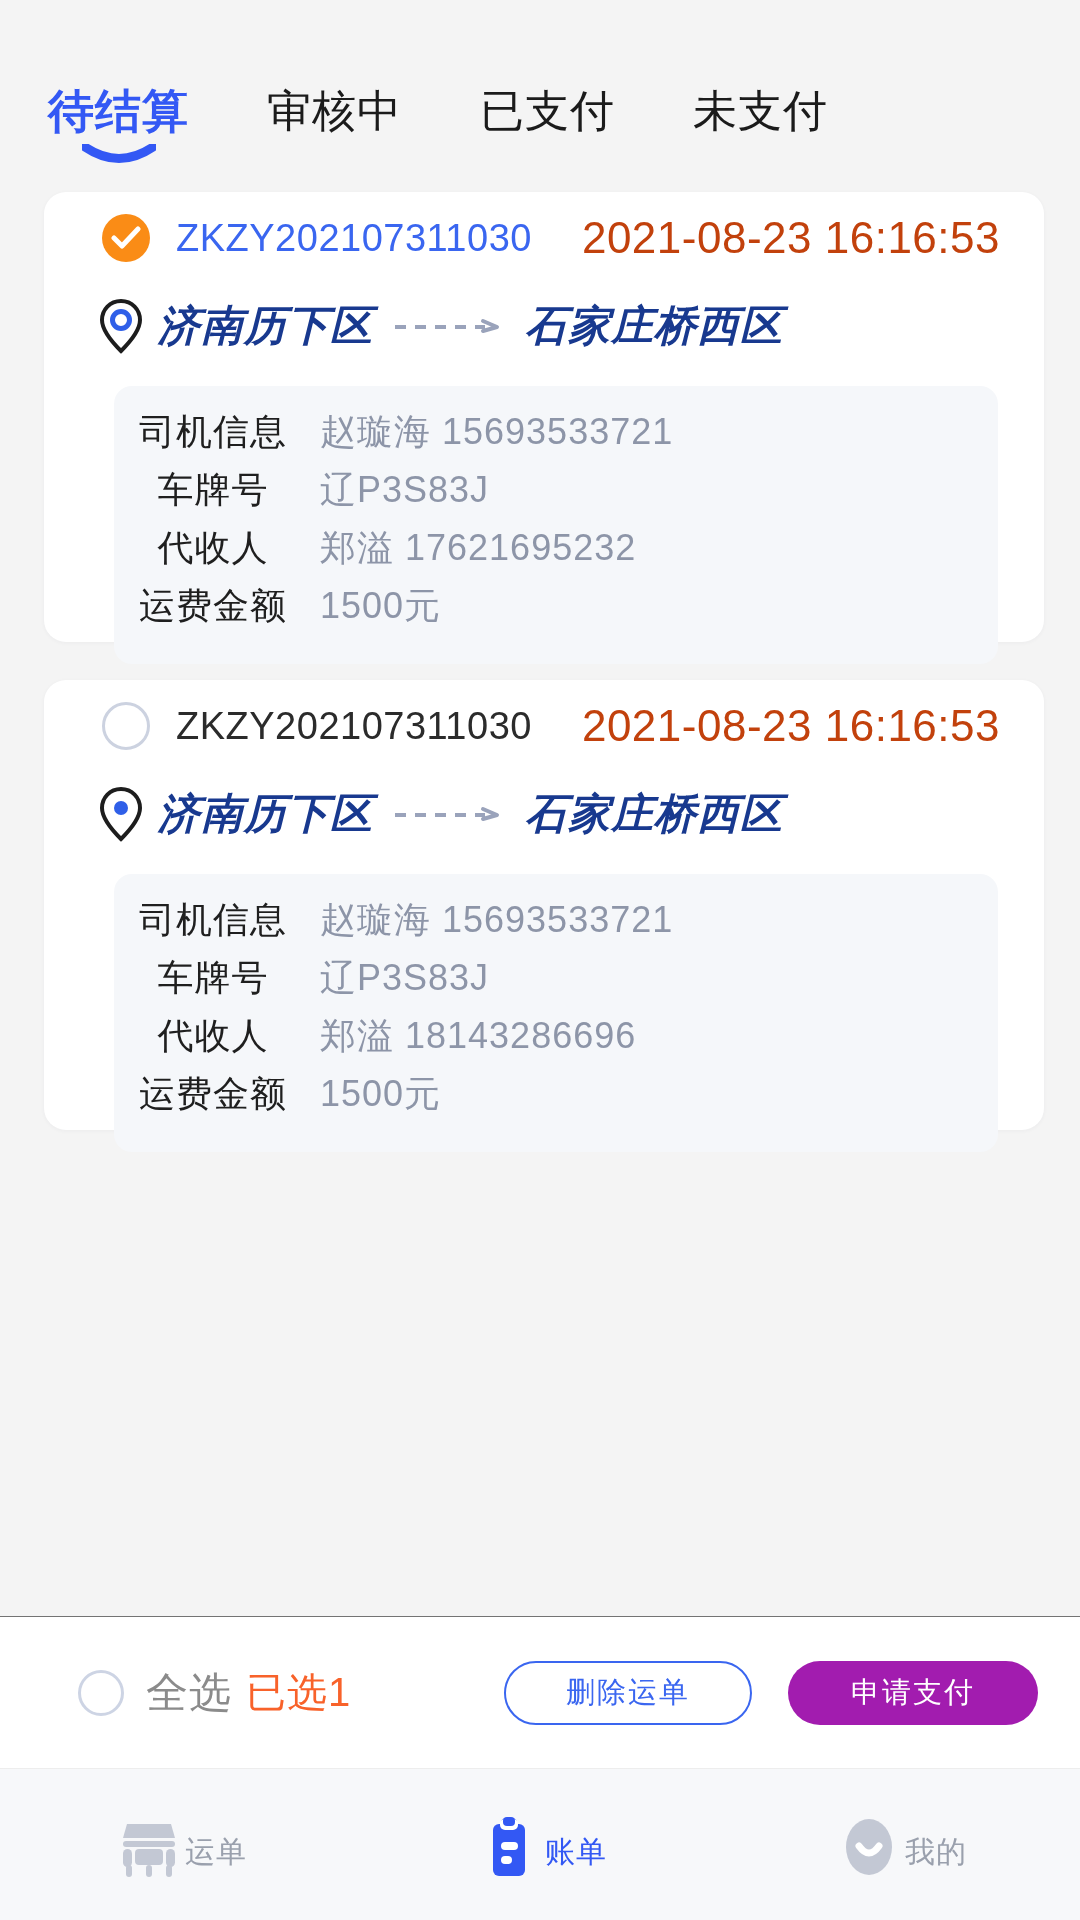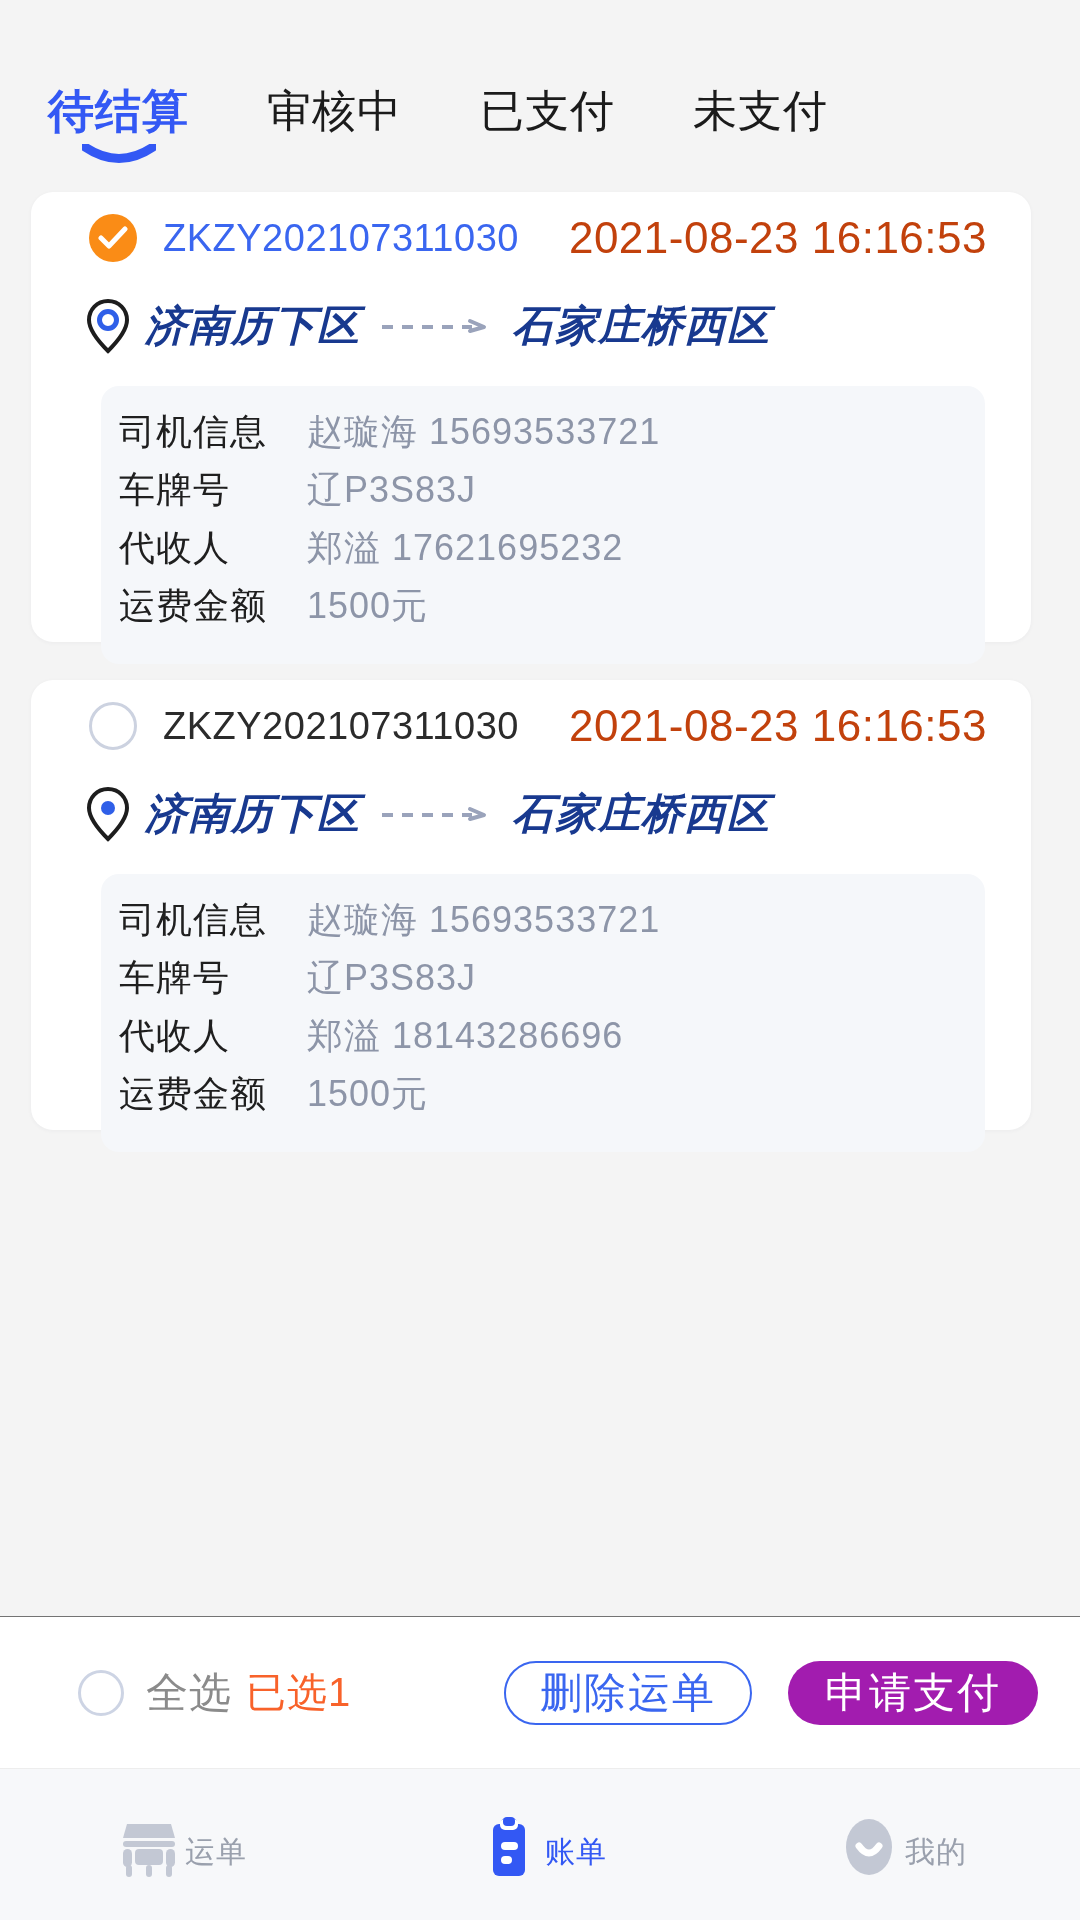--- a/index.html
+++ b/index.html
@@ -22,21 +22,21 @@
   .tab-label { font-size:44px; line-height:58px; color:#1b1b1b; letter-spacing:1px; white-space:nowrap; }
   .tab.active .tab-label { color:#3358f4; font-weight:bold; font-size:46px; }
   .tab-underline {
     position:absolute; left:50%; transform:translateX(-50%);
     top:62px; width:74px; height:22px; overflow:hidden;
   }
   .tab-underline svg { display:block; }
 
   
   .card {
-    position:absolute; left:31px; width:1000px;
+    position:absolute; left:44px; width:1000px;
     background:#ffffff; border-radius:22px;
     box-shadow:0 1px 4px rgba(40,50,80,0.045);
   }
   #card-0 { top:192px; height:450px; }
   #card-1 { top:680px; height:450px; }
 
   .card-head {
     position:relative; height:92px;
     display:flex; align-items:center; padding:0 44px 0 58px;
   }
@@ -62,42 +62,42 @@
   .dashline { flex:0 0 auto; margin:0 20px; display:flex; align-items:center; }
   .dashline svg { display:block; }
 
   
   .detail {
     margin:18px 46px 0 70px; background:#f5f7fa; border-radius:18px;
     padding:22px 0 24px 0;
   }
   .drow { display:flex; align-items:baseline; height:58px; padding-left:18px; }
   .dlabel {
-    width:188px; flex:0 0 188px; text-align:left; padding-right:26px;
+    width:188px; flex:0 0 188px; text-align:center; padding-right:26px;
     font-size:36px; color:#1f1f1f; letter-spacing:1px; white-space:nowrap;
   }
   .dval { font-size:36px; color:#8d95a8; letter-spacing:1px; white-space:nowrap; }
 
   
   .actionbar {
     position:absolute; left:0; bottom:152px; width:1080px; height:152px;
     background:#ffffff; border-top:1px solid #737373;
     display:flex; align-items:center; padding:0 42px 0 78px;
   }
   .selall { display:flex; align-items:center; }
   .selall .ring {
     width:46px; height:46px; border-radius:50%; border:3px solid #cdd4e4;
     background:#fff; margin-right:22px; flex:0 0 46px;
   }
   .selall .txt { font-size:42px; color:#8b8b8b; letter-spacing:1px; }
   .selall .cnt { font-size:40px; color:#f8622a; margin-left:14px; letter-spacing:1px; }
   .btns { margin-left:auto; display:flex; align-items:center; }
   .btn {
     height:64px; border-radius:45px; display:flex; align-items:center;
-    justify-content:center; font-size:42px; letter-spacing:2px; white-space:nowrap;
+    justify-content:center; font-size:29px; letter-spacing:2px; white-space:nowrap;
   }
   .btn-ghost { width:248px; border:2px solid #3a66f0; color:#3a66f0; background:#fff; margin-right:36px; }
   .btn-primary { width:250px; background:#a21caf; color:#ffffff; }
 
   
   .bottomnav {
     position:absolute; left:0; bottom:0; width:1080px; height:152px;
     background:#f7f8fa; border-top:1px solid #ededed;
     display:flex; align-items:center;
   }

